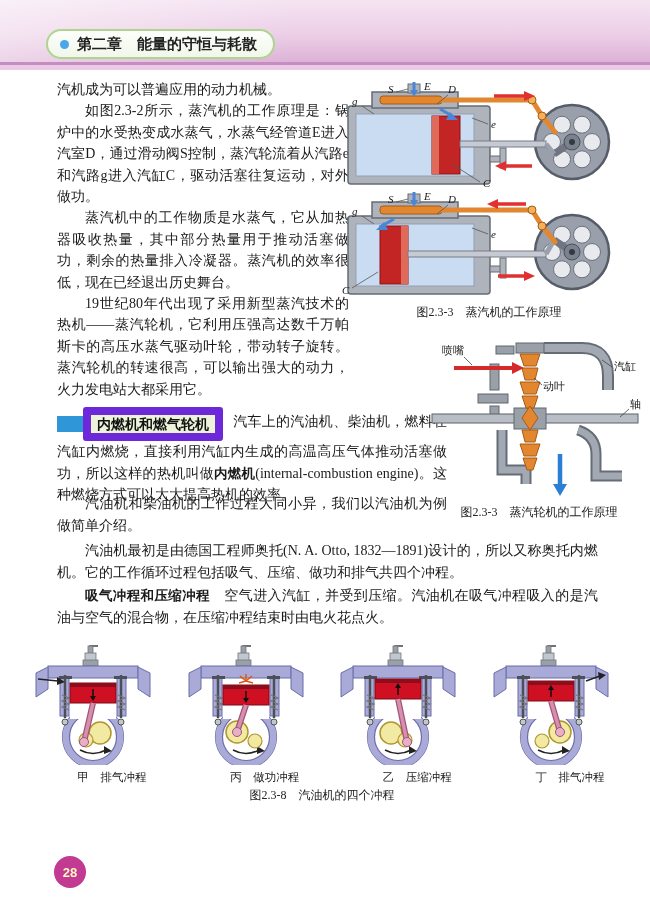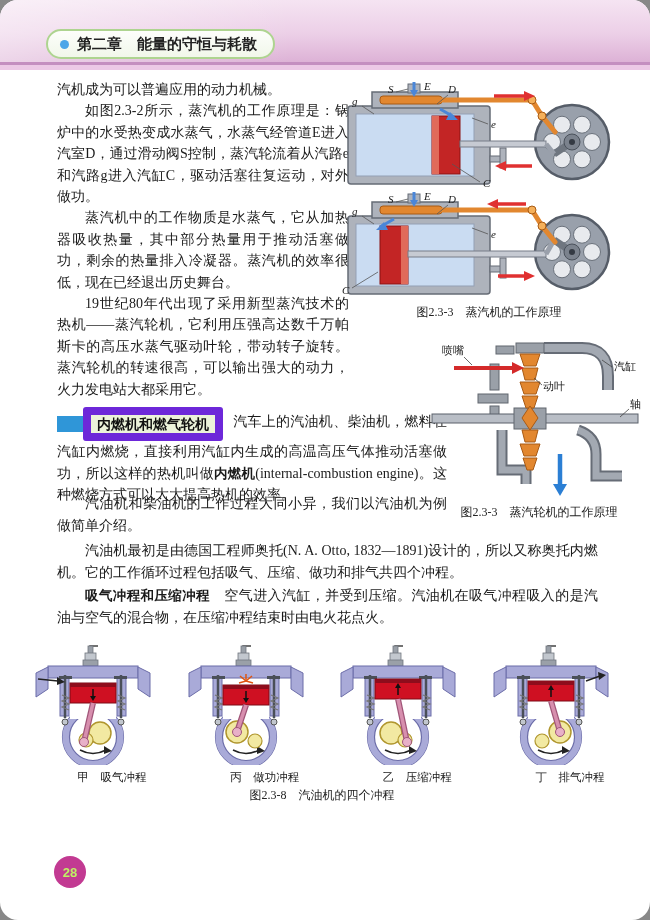--- a/index.html
+++ b/index.html
@@ -1,17 +1,17 @@
 <!DOCTYPE html>
 <html><head>
 <meta charset="utf-8">
 <style>
   html,body{margin:0;padding:0;background:#888;}
   .page{position:relative;width:650px;height:920px;background:#ffffff;overflow:hidden;
-        font-family:"Liberation Serif",serif;color:#1a1a1a;border-radius:18px;}
+        font-family:"Liberation Serif",serif;color:#1a1a1a;}
   
   .banner{position:absolute;left:0;top:0;width:650px;height:62px;
           background:linear-gradient(90deg, rgba(255,255,255,.45) 0%, rgba(255,255,255,0) 45%),
                      linear-gradient(180deg,#f5e4f2 0%, #eccfe7 55%, #ddb2d6 100%);}
   .banner-line{position:absolute;left:0;top:62px;width:650px;height:3px;background:#c48fc0;}
   .banner-sub{position:absolute;left:0;top:65px;width:650px;height:5px;background:#ecc9e6;}
   .chapter-pill{position:absolute;left:46px;top:29px;height:26px;display:inline-flex;align-items:center;
           gap:8px;padding:0 16px 0 12px;border:2px solid #aed490;border-radius:16px;
           background:linear-gradient(180deg,#fdfefb,#f1f7ea);
           font-family:"Liberation Sans",sans-serif;font-weight:bold;font-size:15px;color:#222;}
@@ -37,21 +37,21 @@
   #fig232{left:336px;top:82px;width:306px;}
   #fig233{left:430px;top:338px;width:218px;}
   #fig234{left:32px;top:645px;width:580px;}
   .strokes-row{display:flex;justify-content:space-between;}
   .stroke{width:122px;}
   .stroke-label{font-size:11.5px;text-align:center;padding-left:38px;margin-top:1px;white-space:nowrap;}
   svg text.lbl{font-family:"Liberation Serif",serif;font-style:italic;font-size:11px;fill:#222;}
   svg text.cjk{font-family:"Liberation Sans",sans-serif;font-size:11px;fill:#222;}
   
   .page-badge{position:absolute;left:54px;top:856px;width:32px;height:32px;border-radius:50%;
-        background:#c23a92;color:#bef264;font-family:"Liberation Sans",sans-serif;font-size:13px;
+        background:#c23a92;color:#fef9c3;font-family:"Liberation Sans",sans-serif;font-size:13px;
         font-weight:bold;display:flex;align-items:center;justify-content:center;}
 </style>
 </head>
 <body>
 
 <div class="page">
 
   <div class="banner">
     <span class="chapter-pill">
       <span class="bullet"></span>
@@ -272,21 +272,21 @@
           <rect x="36" y="38" width="46" height="20" fill="#cf1022" stroke="#7c0a16"></rect>
           <rect x="36" y="38" width="46" height="4" fill="#8e0d1c"></rect>
           <line x1="59" y1="58" x2="50" y2="97" stroke="#a05578" stroke-width="6"></line>
           <line x1="59" y1="58" x2="50" y2="97" stroke="#d78fae" stroke-width="3.5"></line>
           <circle cx="50" cy="97" r="4.5" fill="#e8b0c8" stroke="#a05578"></circle>
           <line x1="59" y1="44" x2="59" y2="52" stroke="#111" stroke-width="1.5"></line>
             <polygon points="56,51 62,51 59,56 " fill="#111"></polygon>
           <line x1="4" y1="34" x2="24" y2="36" stroke="#222" stroke-width="1.5"></line>
             <polygon points="23,32 31,37 23,40" fill="#222"></polygon>
         </svg>
-        <div class="stroke-label">甲　吸气冲程</div>
+        <div class="stroke-label">甲　排气冲程</div>
       </div>
       <div class="stroke">
         <svg width="122" height="120" viewBox="0 0 118 120">
           <use href="#engBody"></use>
           <circle cx="50" cy="87" r="11" fill="#f2e9a2" stroke="#b0962e" stroke-width="1.5"></circle>
           <circle cx="68" cy="96" r="7" fill="#f2e9a2" stroke="#b0962e" stroke-width="1.2"></circle>
           <rect x="36" y="40" width="46" height="20" fill="#cf1022" stroke="#7c0a16"></rect>
           <rect x="36" y="40" width="46" height="4" fill="#8e0d1c"></rect>
           <line x1="59" y1="60" x2="50" y2="87" stroke="#a05578" stroke-width="6"></line>
           <line x1="59" y1="60" x2="50" y2="87" stroke="#d78fae" stroke-width="3.5"></line>

